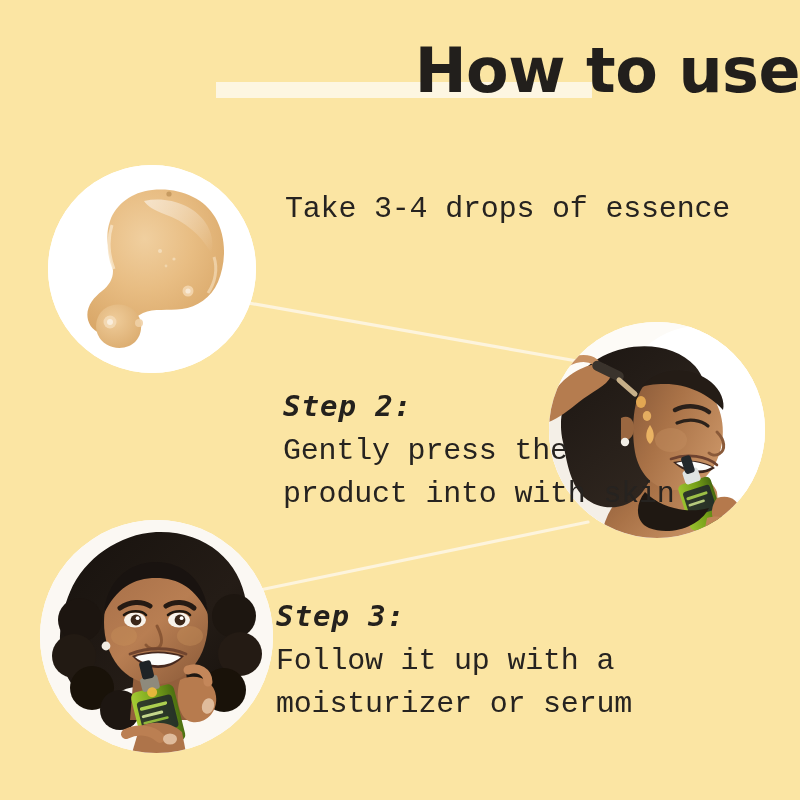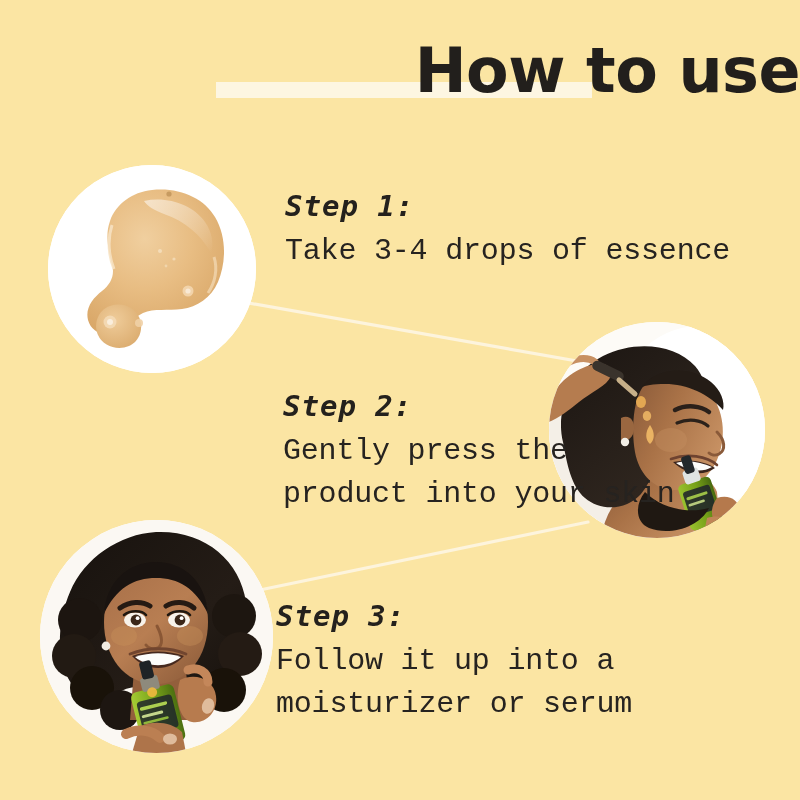--- a/index.html
+++ b/index.html
@@ -366,35 +366,34 @@
       <path d="M148 150 C 158 146 168 152 168 162" stroke="#c4875a" stroke-width="9" fill="none" stroke-linecap="round"></path>
       <path d="M100 206 C 114 200 132 202 142 212 L 146 233 L 92 233 Z" fill="#ae744a"></path>
       <path d="M86 214 C 98 208 112 210 120 218" stroke="#bb7f52" stroke-width="10" fill="none" stroke-linecap="round"></path>
 
       <ellipse cx="168" cy="186" rx="6" ry="8" fill="#e4c3a5" opacity="0.9" transform="rotate(18 168 186)"></ellipse>
       <ellipse cx="130" cy="219" rx="7" ry="5.5" fill="#e4c3a5" opacity="0.9"></ellipse>
     </svg>
   </div>
 
   <div class="step-block" id="step-1-block">
-    <div class="step-label">Step 1:</div>
     <div class="step-body">
       <span>Take 3-4 drops of essence</span>
     </div>
   </div>
 
   <div class="step-block" id="step-2-block">
     <div class="step-label">Step 2:</div>
     <div class="step-body">
       <span>Gently press the</span>
-      <span>product into your skin</span>
+      <span>product into with skin</span>
     </div>
   </div>
 
   <div class="step-block" id="step-3-block">
     <div class="step-label">Step 3:</div>
     <div class="step-body">
-      <span>Follow it up into a</span>
+      <span>Follow it up with a</span>
       <span>moisturizer or serum</span>
     </div>
   </div>
 
 </div>
 
 </body></html>

